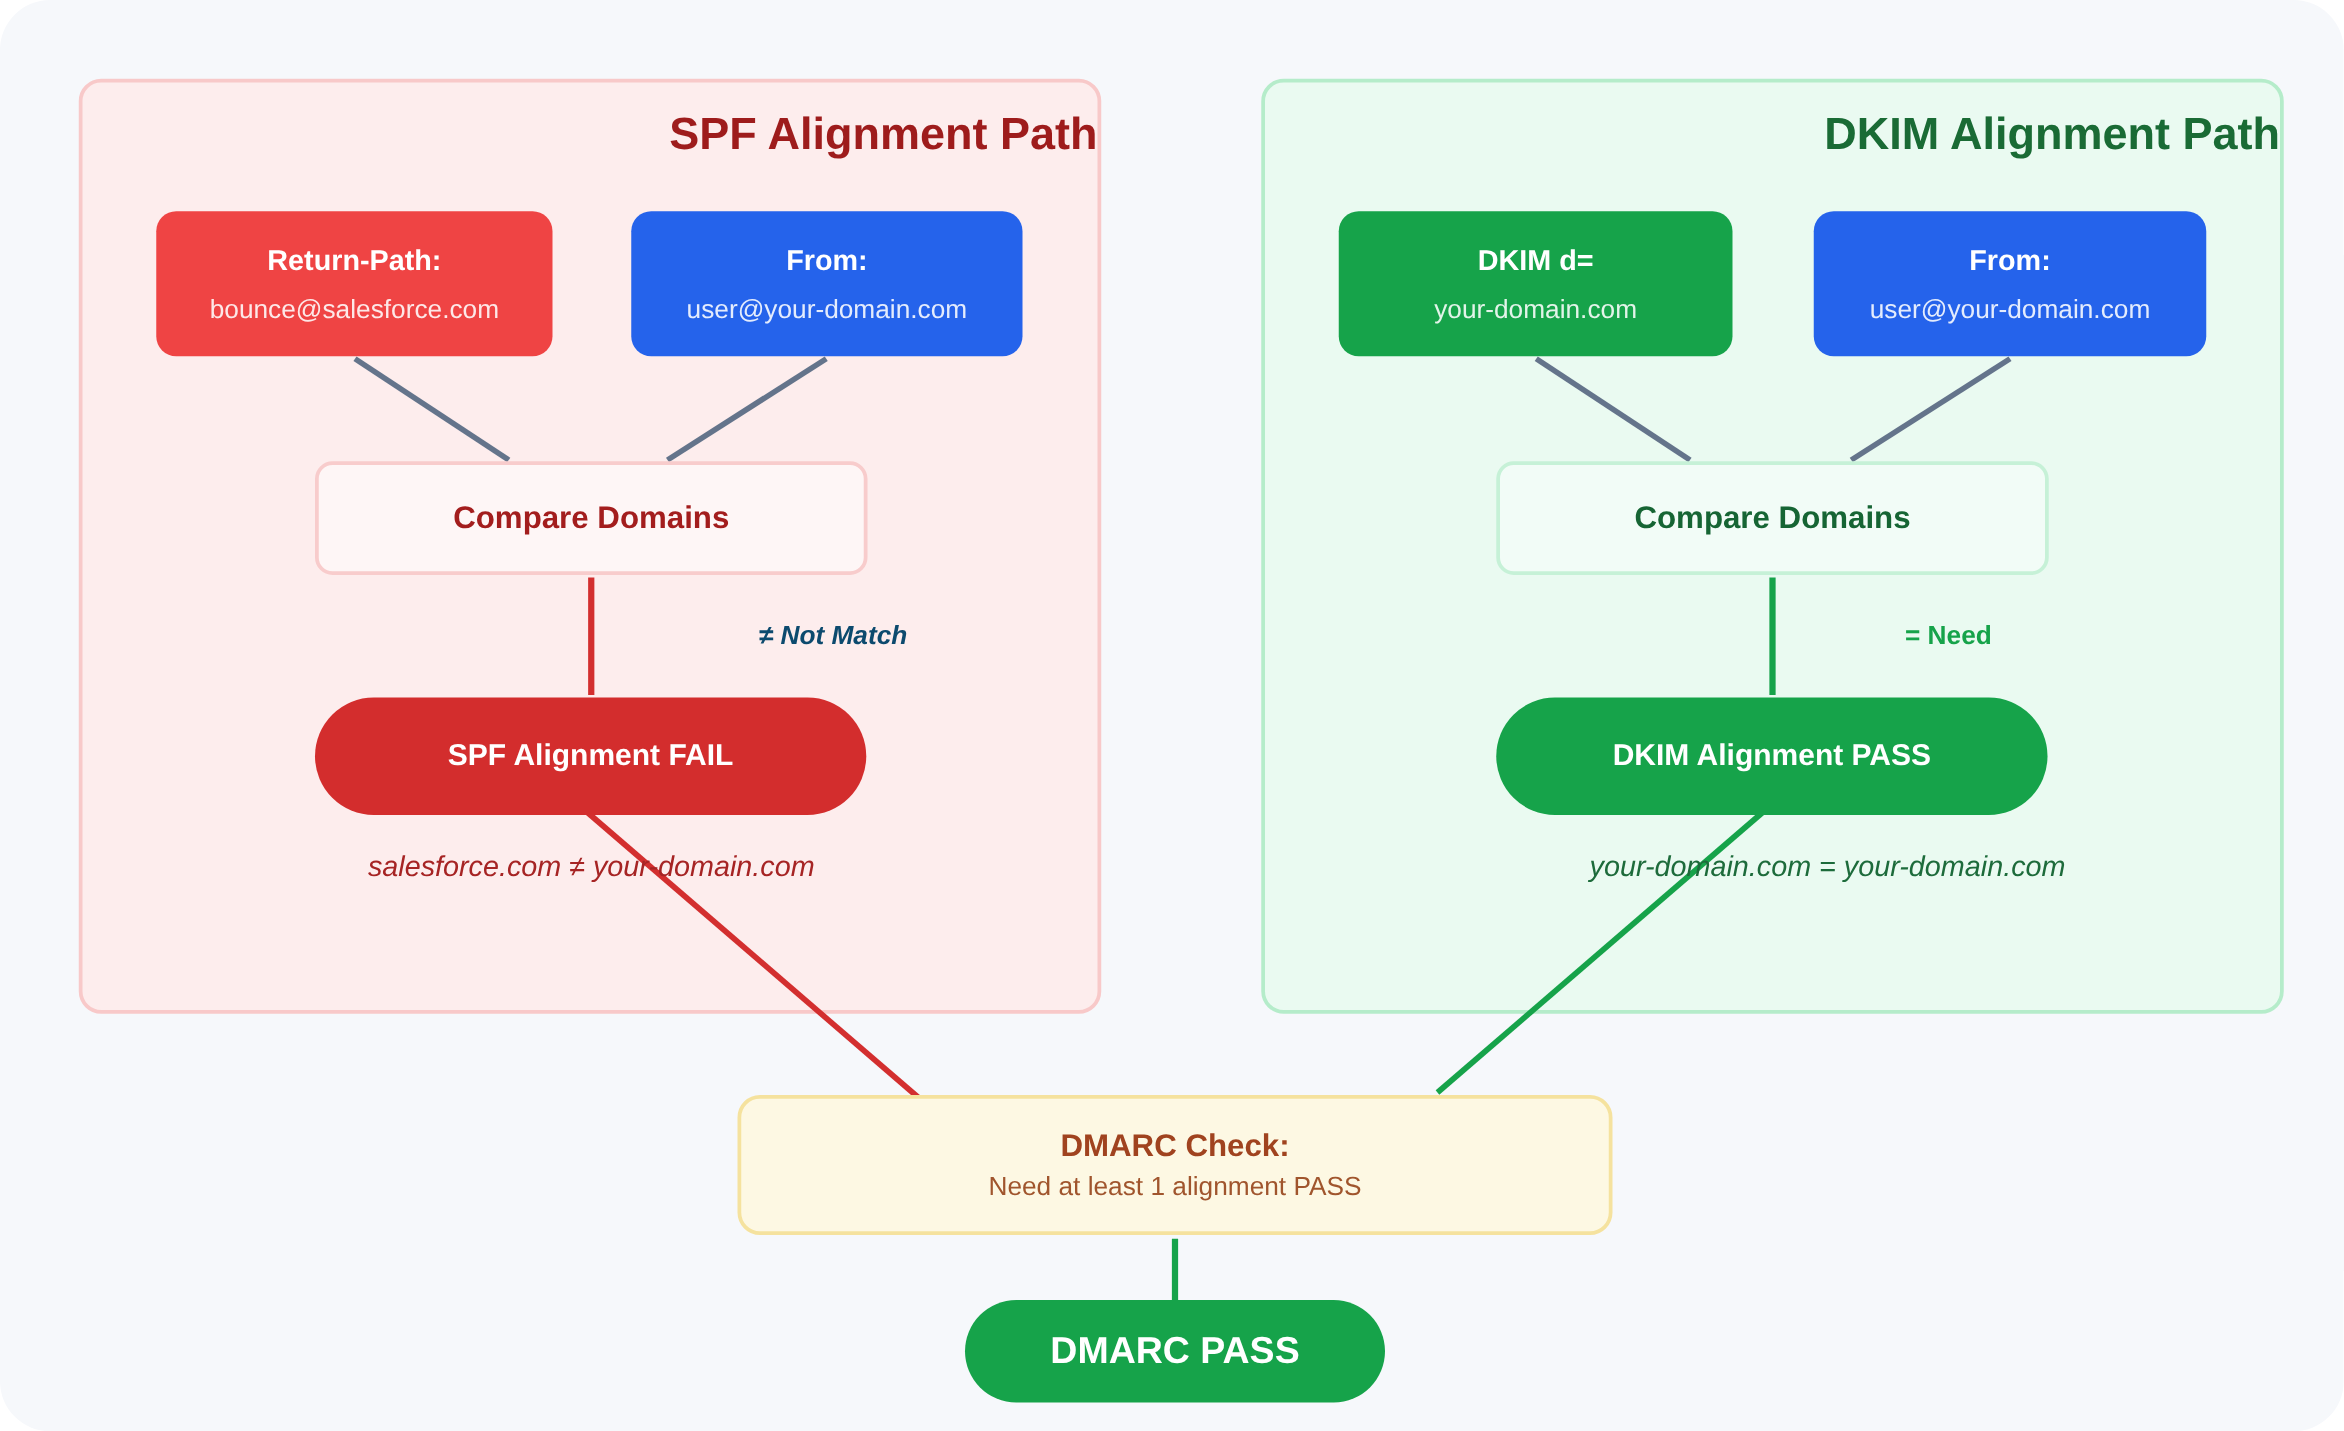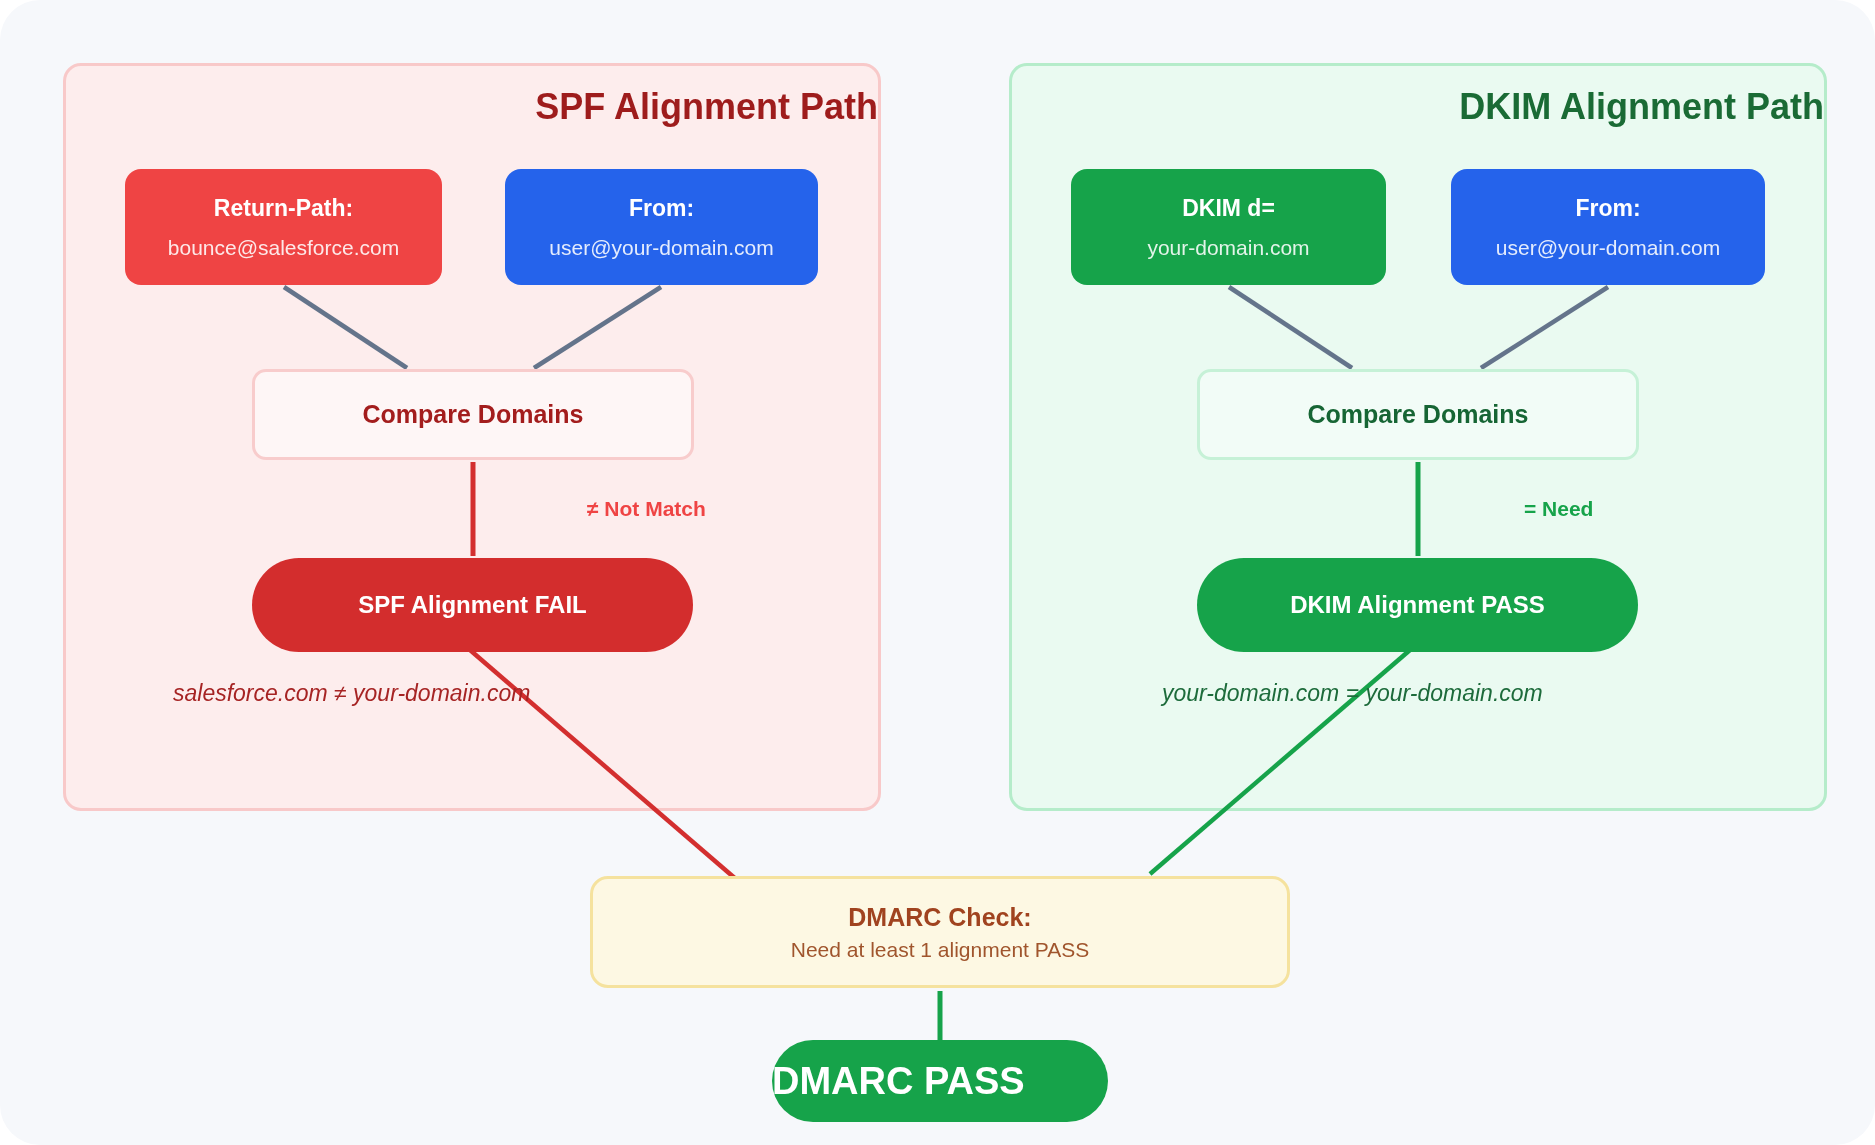--- a/index.html
+++ b/index.html
@@ -40,52 +40,52 @@
     position: absolute; top: 369px; width: 442px; height: 91px;
     border-radius: 14px; display: flex; align-items: center; justify-content: center;
     font-size: 25px; font-weight: bold; z-index: 10;
   }
   .compare.spf  { left: 252px;  background: #fef6f6; border: 3px solid #f8cccc; color: #a31d1d; }
   .compare.dkim { left: 1197px; background: #f2fcf7; border: 3px solid #c6f1d7; color: #166534; }
 
   .edge-label {
     position: absolute; top: 497px; font-size: 21px; font-weight: bold; z-index: 10;
   }
-  .edge-label.notmatch { left: 587px;  color: #ef4444; }
+  .edge-label.notmatch { left: 607px;  color: #0c4a6e; font-style: italic; }
   .edge-label.match    { left: 1524px; color: #16a34a; }
 
   .result-pill {
     position: absolute; top: 558px; width: 441px; height: 94px; border-radius: 47px;
     display: flex; align-items: center; justify-content: center;
     color: #ffffff; font-size: 24px; font-weight: bold; z-index: 10;
   }
   .result-pill.fail { left: 252px;  background: #d32d2d; }
   .result-pill.pass { left: 1197px; background: #16a34a; }
 
   .comparison-note {
-    position: absolute; top: 680px; width: 600px; text-align: left;
+    position: absolute; top: 680px; width: 600px; text-align: center;
     font-size: 23px; font-style: italic; z-index: 10;
   }
   .comparison-note.spf  { left: 173px;  color: #a62424; }
   .comparison-note.dkim { left: 1162px; color: #1d6b3b; }
 
   .dmarc-box {
     position: absolute; left: 590px; top: 876px; width: 700px; height: 112px;
     background: #fdf8e3; border: 3px solid #f5e29e; border-radius: 18px;
     display: flex; flex-direction: column; align-items: center; justify-content: center;
     gap: 6px; z-index: 10;
   }
   .dmarc-box .dmarc-title { font-size: 25px; font-weight: bold; color: #a0431f; }
   .dmarc-box .dmarc-sub   { font-size: 21px; color: #a0552d; }
 
   .dmarc-pill {
     position: absolute; left: 772px; top: 1040px; width: 336px; height: 82px;
     background: #16a34a; border-radius: 41px;
-    display: flex; align-items: center; 
-    color: #ffffff; font-size: 38px; font-weight: bold; z-index: 10;
+    display: flex; align-items: center; justify-content: center;
+    color: #ffffff; font-size: 30px; font-weight: bold; z-index: 10;
   }
 
   svg.connectors {
     position: absolute; left: 0; top: 0; width: 1875px; height: 1145px;
     z-index: 5; pointer-events: none;
   }
 </style>
 </head>
 <body>
 

